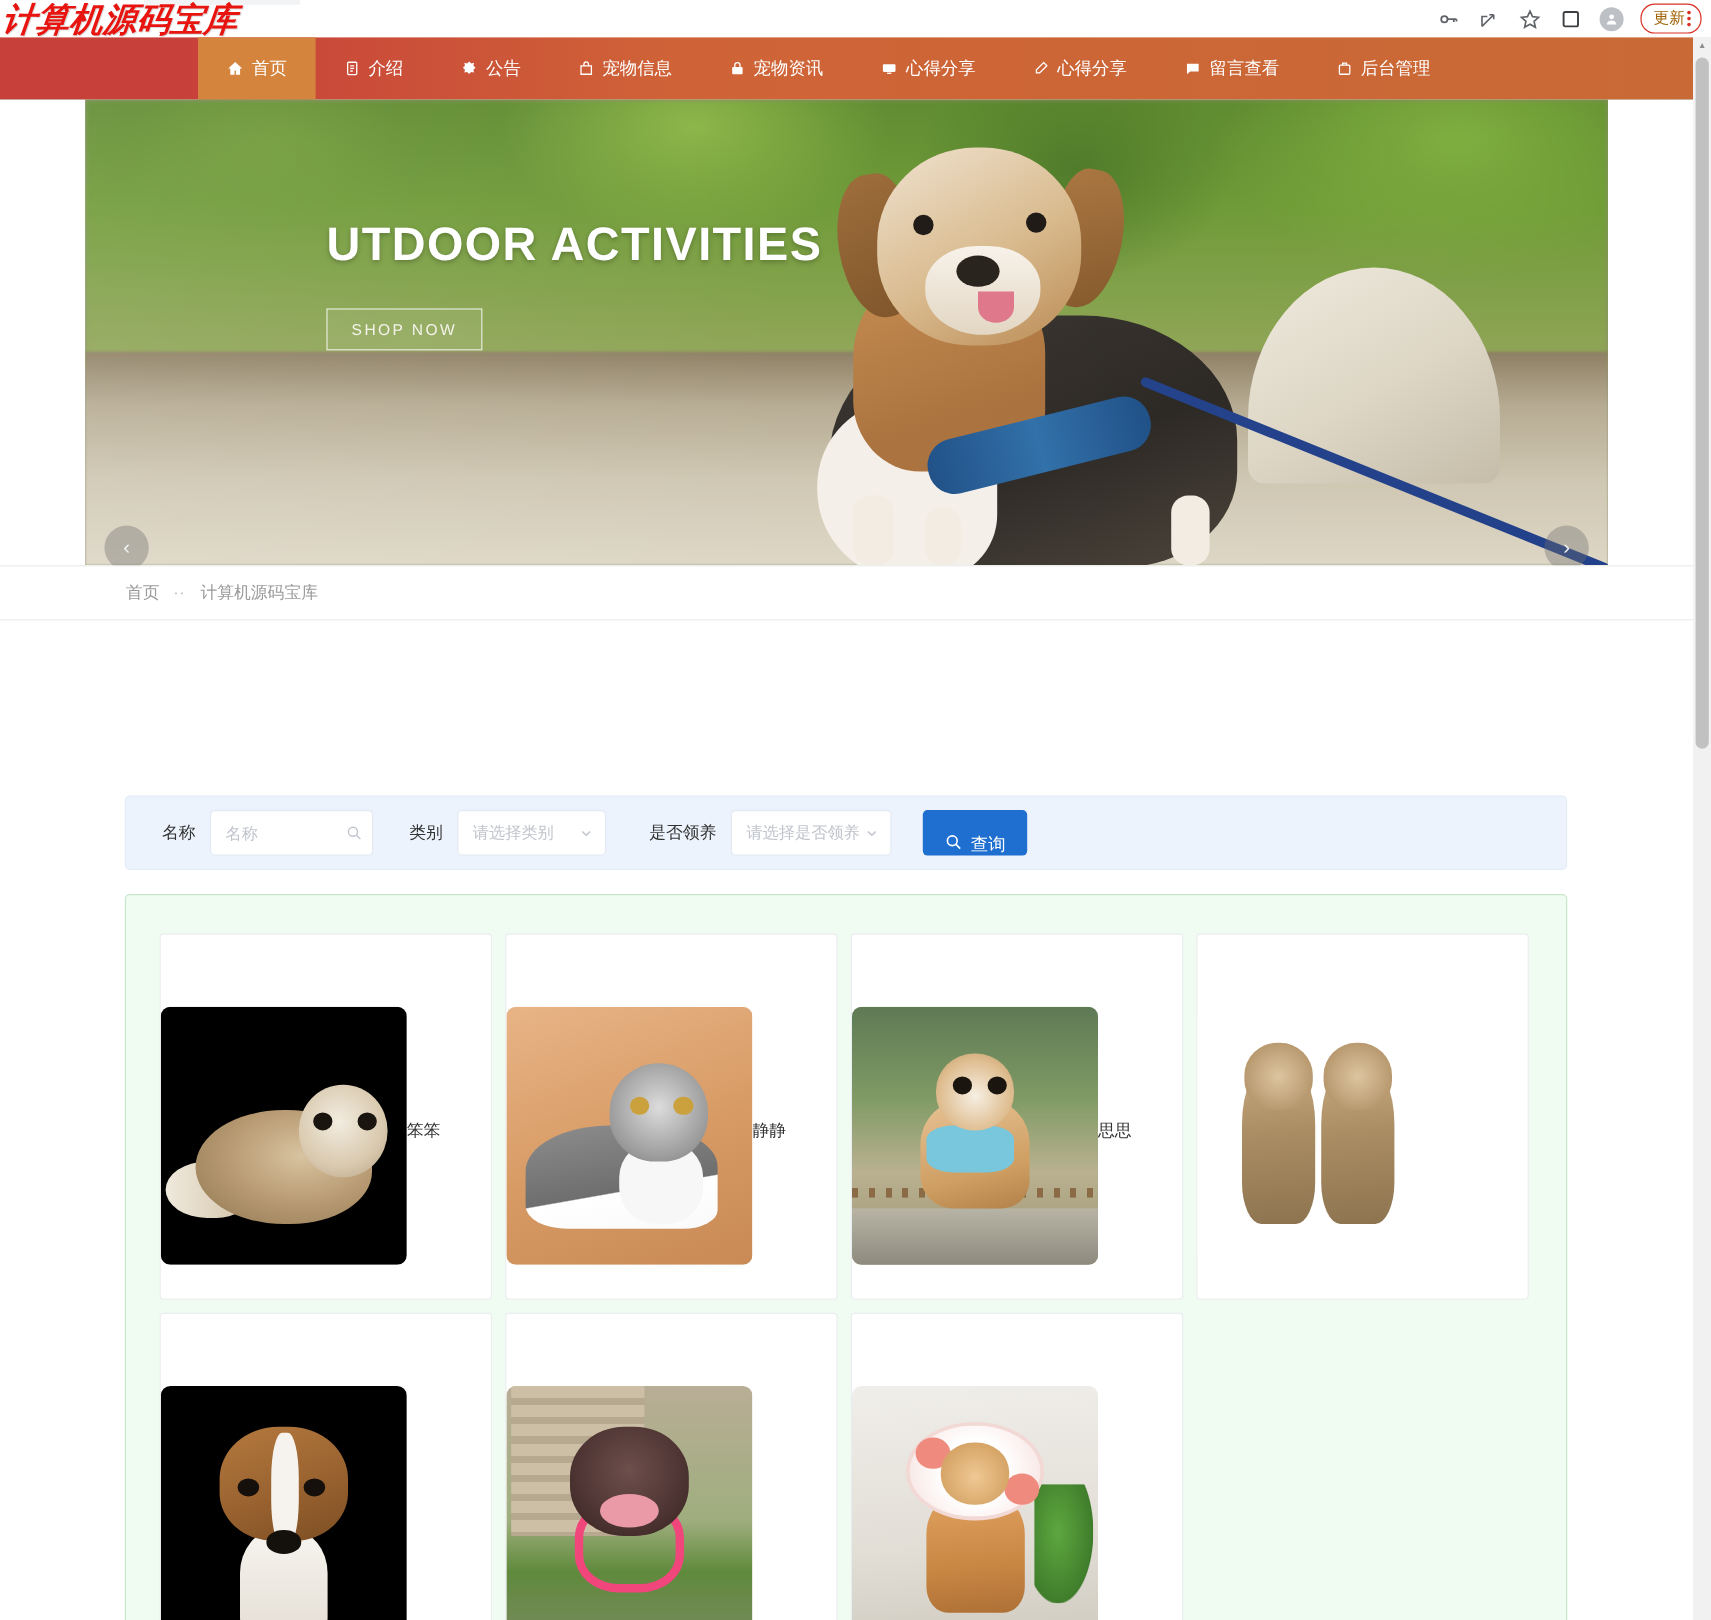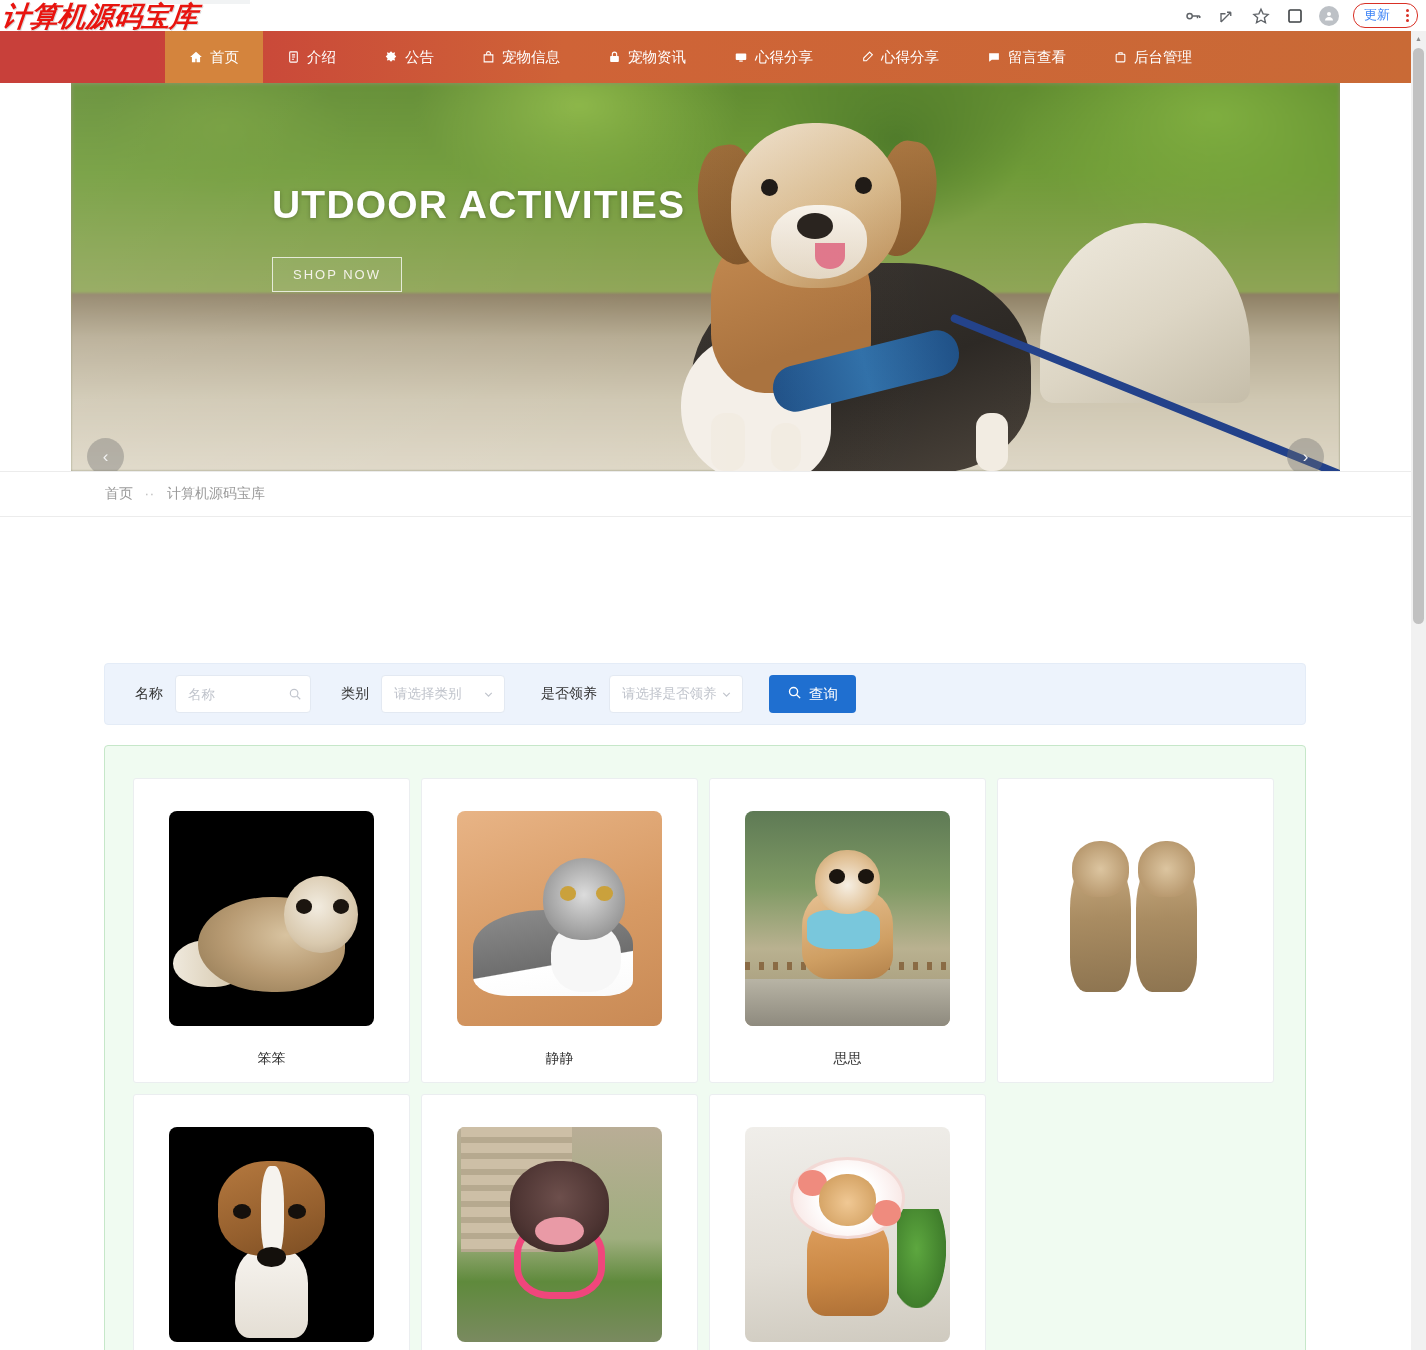--- a/index.html
+++ b/index.html
@@ -42,23 +42,23 @@
     display: flex; align-items: center; gap: 14px;
   }
   .ci { width: 20px; height: 20px; display: flex; align-items: center;
         justify-content: center; color: #5f6368; }
   .ci svg { display: block; }
   .avatar-circle {
     width: 20px; height: 20px; border-radius: 50%; background: #bdc1c6;
     display: flex; align-items: center; justify-content: center;
   }
   .update-pill {
-    display: flex; align-items: center; gap: 16px;
+    display: flex; align-items: center; gap: 2px;
     border: 1px solid #d93025; border-radius: 12px;
-    padding: 2px 8px 3px 10px; color: #3b82f6; font-size: 13px;
+    padding: 2px 8px 3px 10px; color: #a16207; font-size: 13px;
     white-space: nowrap;
   }
   .kebab { display: flex; flex-direction: column; gap: 2px; align-items: center; }
   .kebab i { width: 3px; height: 3px; border-radius: 50%; background: #d93025; display: block; }
 
   
   .scrollbar {
     position: absolute; right: 0; top: 31px; width: 15px; height: 1319px;
     background: #f1f1f1; z-index: 40;
   }
@@ -273,36 +273,36 @@
     width: 124px; height: 38px; border: 1px solid #e3e9f2; border-radius: 4px;
     background: #fff; padding: 0 26px 0 12px; font-size: 13.5px; color: #c0c4cc;
     display: flex; align-items: center; position: relative; cursor: pointer;
     white-space: nowrap;
   }
   .f-select.wide { width: 134px; }
   .caret { position: absolute; right: 9px; color: #c0c4cc; display:flex; }
   .gap1 { width: 30px; } .gap2 { width: 36px; } .gap3 { width: 26px; }
   .query-btn {
     height: 38px; background: #1f6fd0; color: #fff; border: none; border-radius: 4px;
-    display: flex; align-items: center; gap: 7px; padding: 0 18px;
+    display: flex; align-items: flex-end; gap: 7px; padding: 0 18px;
     font-size: 14.5px; cursor: pointer; font-family: "Liberation Sans", sans-serif;
   }
 
   
   .cards-wrap {
     position: absolute; left: 104px; top: 714px; width: 1202px; height: 640px;
     background: #f0fbf1; border: 1px solid #c6e7c9; border-radius: 4px;
     padding: 32px 28px;
   }
   .cards-grid {
     display: grid; grid-template-columns: repeat(4, 277px); gap: 11px 11px;
   }
   .pcard {
     width: 277px; height: 305px; background: #fff; border: 1px solid #ebeef0;
-    border-radius: 3px; display: flex; flex-direction: column;
+    border-radius: 3px; display: flex; flex-direction: row;
     align-items: center; cursor: pointer;
   }
   .pcard-img {
     width: 205px; height: 215px; margin-top: 32px; border-radius: 8px;
     overflow: hidden; position: relative; background: #fff;
   }
   .pcard-name {
     margin-top: 24px; font-size: 14px; color: #333;
   }
   .pcard.row2 .pcard-img { width: 205px; height: 215px; }

